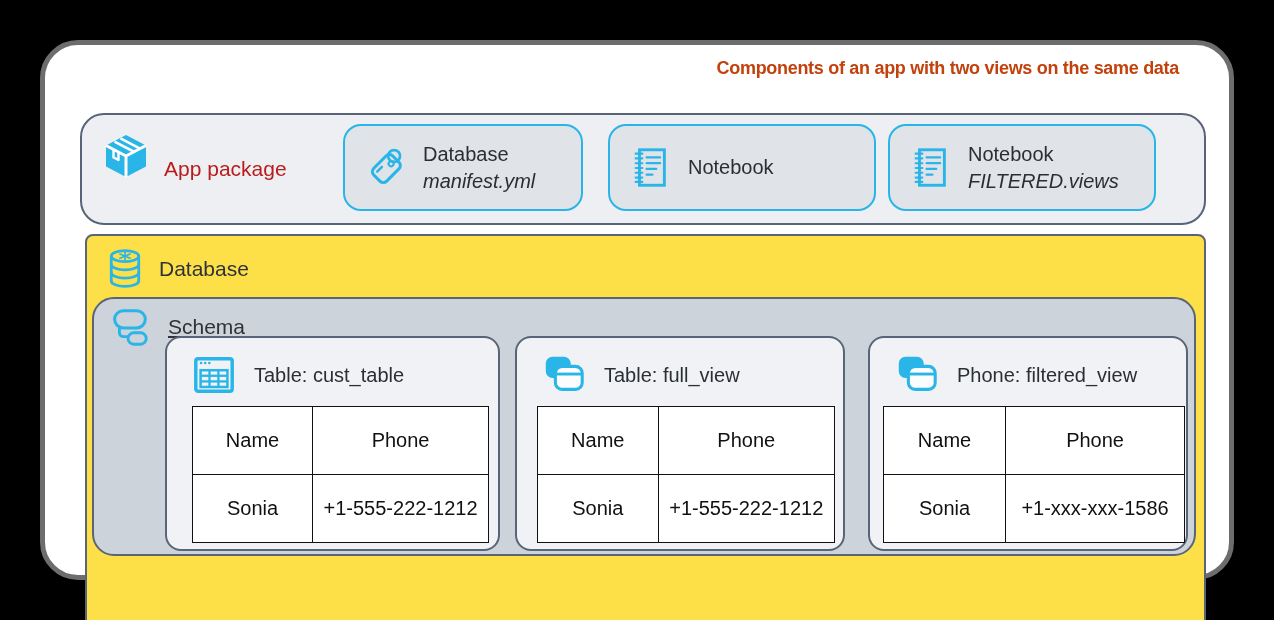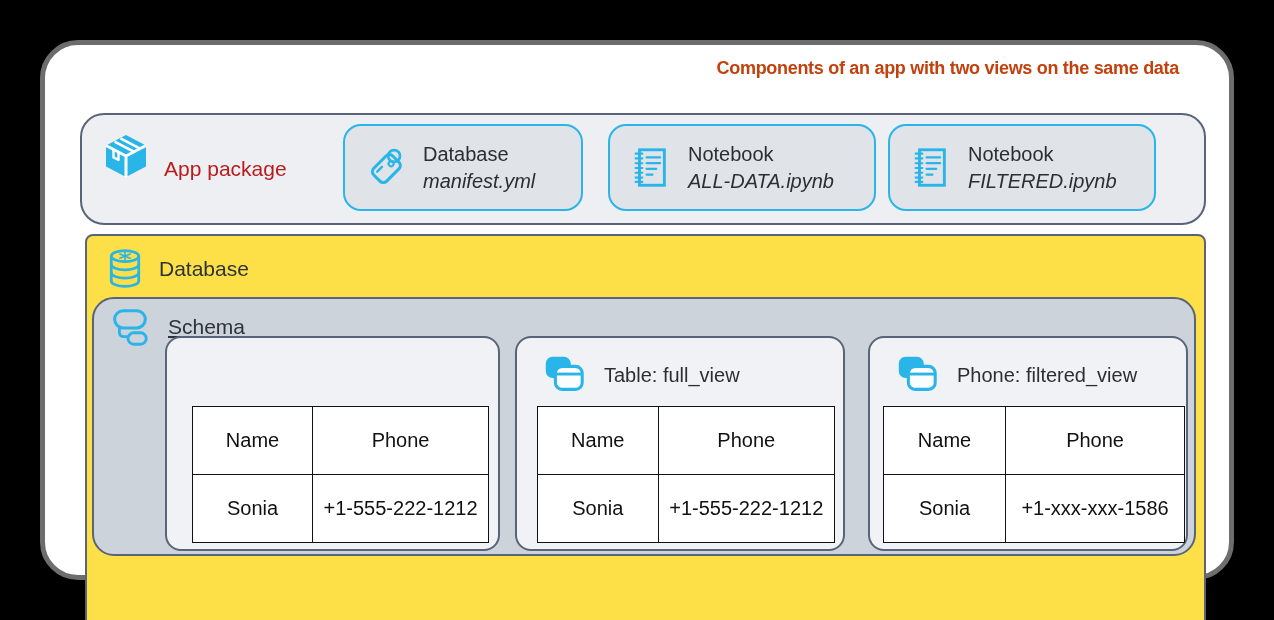--- a/index.html
+++ b/index.html
@@ -102,21 +102,20 @@
           </g>
           <g stroke-width="2.4">
             <line x1="20.5" y1="13" x2="34.5" y2="13"></line>
             <line x1="20.5" y1="19" x2="34.5" y2="19"></line>
             <line x1="20.5" y1="25" x2="30.5" y2="25"></line>
             <line x1="20.5" y1="31" x2="26.5" y2="31"></line>
           </g>
         </svg>
         <div class="chip-text">
           <div>Notebook</div>
-          <div class="chip-file">ALL-DATA.ipynb</div>
         </div>
       </div>
 
       <div class="chip chip3">
         <svg class="chip-icon" viewBox="0 0 48 48" fill="none" stroke="#29B5E8" stroke-linecap="round">
           <rect x="13" y="5" width="26" height="37" stroke-width="3"></rect>
           <g stroke-width="2.2">
             <line x1="9" y1="9" x2="16" y2="9"></line>
               <line x1="9" y1="14" x2="16" y2="14"></line>
             <line x1="9" y1="19" x2="16" y2="19"></line>
@@ -127,21 +126,21 @@
           </g>
           <g stroke-width="2.4">
             <line x1="20.5" y1="13" x2="34.5" y2="13"></line>
             <line x1="20.5" y1="19" x2="34.5" y2="19"></line>
             <line x1="20.5" y1="25" x2="30.5" y2="25"></line>
             <line x1="20.5" y1="31" x2="26.5" y2="31"></line>
           </g>
         </svg>
         <div class="chip-text">
           <div>Notebook</div>
-          <div class="chip-file">FILTERED.ipynb</div>
+          <div class="chip-file">FILTERED.views</div>
         </div>
       </div>
     </section>
 
     <section class="db-box">
       <svg class="db-icon" viewBox="0 0 48 48" fill="none" stroke="#29B5E8" stroke-linecap="round">
         <ellipse cx="24" cy="10" rx="15" ry="6" stroke-width="3"></ellipse>
         <path d="M9 10 V37 M39 10 V37" stroke-width="3"></path>
         <path d="M9 19 A15 6 0 0 0 39 19 M9 28 A15 6 0 0 0 39 28 M9 37 A15 6 0 0 0 39 37" stroke-width="3"></path>
         <g stroke-width="1.8">
@@ -154,20 +153,36 @@
 
       <section class="schema-box">
         <svg class="schema-icon" viewBox="0 0 48 48" fill="none" stroke="#29B5E8" stroke-linejoin="round">
           <rect x="9" y="7" width="32" height="18" rx="9" stroke-width="3.2"></rect>
           <rect x="23" y="30" width="19" height="12" rx="6" stroke-width="3"></rect>
           <path d="M14 25 v5 a4 4 0 0 0 4 4 h5" stroke-width="3"></path>
         </svg>
         <span class="schema-label">Schema</span>
 
         <article class="card card1">
+          <div class="card-head">
+            <svg class="card-icon" viewBox="0 0 48 48" fill="none" stroke="#29B5E8">
+              <rect x="5" y="7" width="38" height="34" rx="2.5" stroke-width="3.6"></rect>
+              <g fill="#29B5E8" stroke="none">
+                <circle cx="10.5" cy="11.5" r="1.4"></circle>
+                  <circle cx="14.8" cy="11.5" r="1.4"></circle>
+                  <circle cx="19.1" cy="11.5" r="1.4"></circle>
+              </g>
+              <rect x="10" y="19" width="28" height="17.5" stroke-width="2.6"></rect>
+              <line x1="19.3" y1="19" x2="19.3" y2="36.5" stroke-width="2.4"></line>
+              <line x1="28.6" y1="19" x2="28.6" y2="36.5" stroke-width="2.4"></line>
+              <line x1="10" y1="24.8" x2="38" y2="24.8" stroke-width="2.4"></line>
+              <line x1="10" y1="30.7" x2="38" y2="30.7" stroke-width="2.4"></line>
+            </svg>
+            <span class="card-title">Table: cust_table</span>
+          </div>
           <table class="mini-table">
             <tbody>
               <tr>
                 <td>Name</td>
                 <td>Phone</td>
               </tr>
               <tr>
                 <td>Sonia</td>
                 <td>+1-555-222-1212</td>
               </tr>

